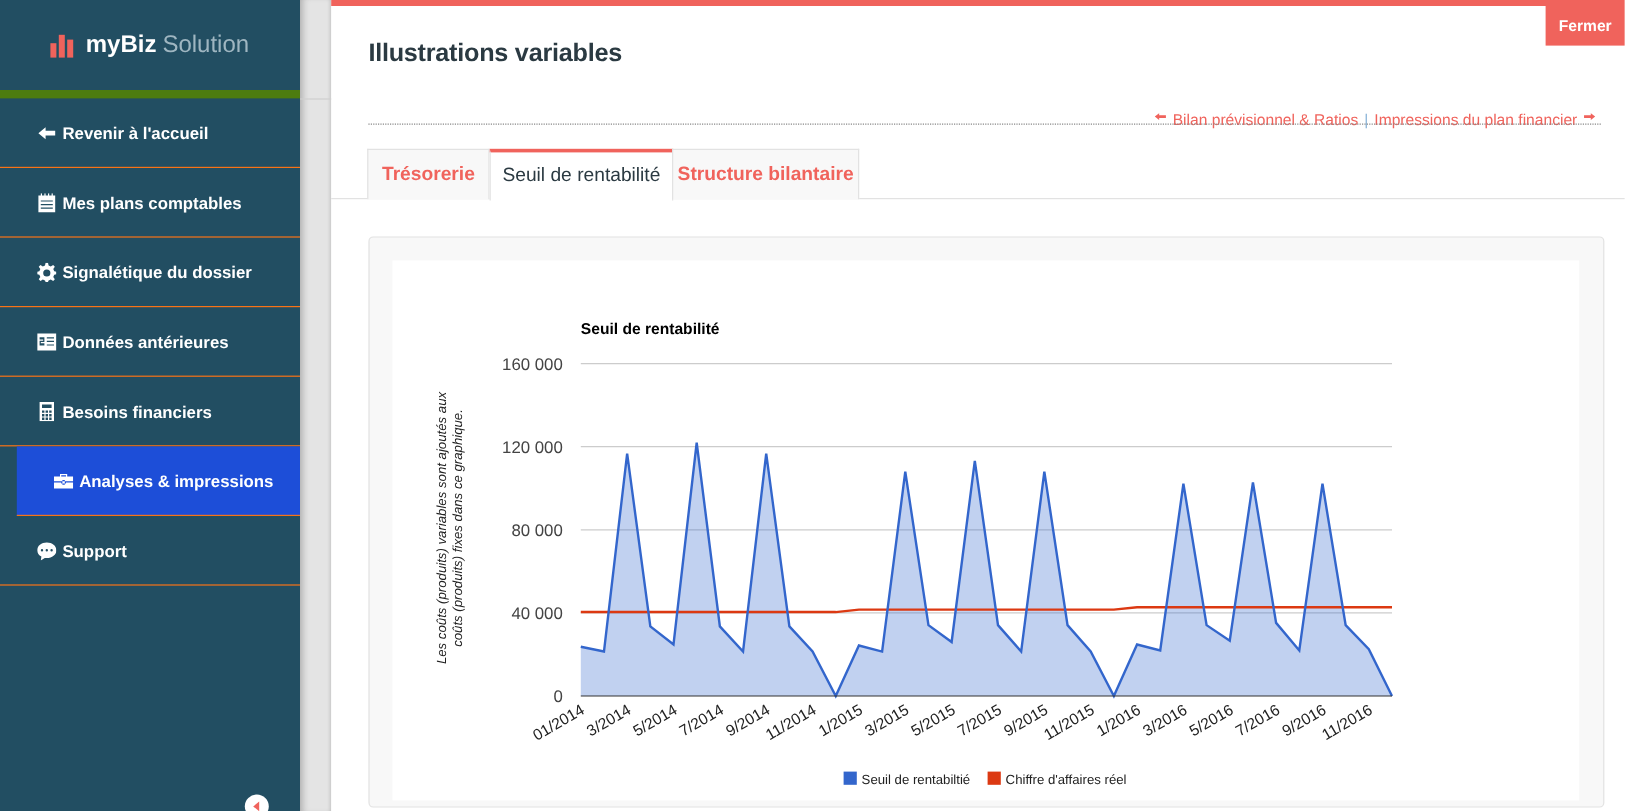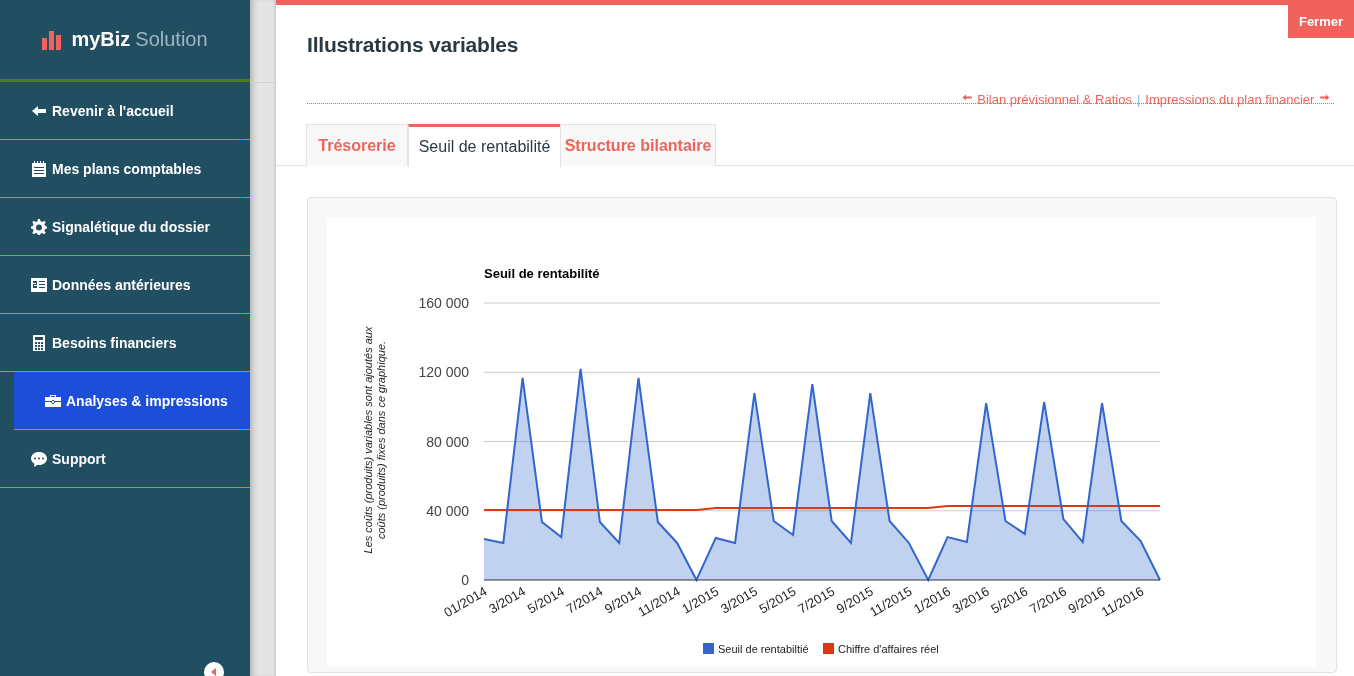--- a/index.html
+++ b/index.html
@@ -1,21 +1,21 @@
 <!DOCTYPE html>
 <html><head>
 <meta charset="utf-8">
 <style>
   * { box-sizing: border-box; margin: 0; padding: 0; }
   html, body { width: 1354px; height: 676px; overflow: hidden; background: #fff; }
   body { font-family: "Liberation Sans", sans-serif; position: relative; }
 
   
   #sidebar { position: absolute; left: 0; top: 0; width: 250px; height: 676px; background: #224e62; color: #fff; }
-  #brand { height: 82px; display: flex; align-items: center; justify-content: center; border-bottom: 3px solid #4d7c0f; }
+  #brand { height: 82px; display: flex; align-items: center; justify-content: center; border-bottom: 7px solid #4d7c0f; }
   #brand .logo-bars { display: flex; align-items: flex-end; gap: 2px; margin-right: 10px; height: 20px; }
   #brand .logo-bars span { display: block; width: 5px; background: #f0635c; }
   #brand .b1 { height: 12px; } #brand .b2 { height: 19px; } #brand .b3 { height: 15px; }
   #brand .brand-strong { font-weight: bold; font-size: 20px; color: #fff; margin-right: 5px; }
   #brand .brand-light { font-size: 20px; color: #9fb6c1; }
   .nav-item { height: 58px; display: flex; align-items: center; padding-left: 30px; border-bottom: 1px solid #f97316; font-weight: bold; font-size: 14px; cursor: pointer; }
   .nav-item.active { background: #1d4ed8; margin-left: 14px; }
   .nav-item .icon { width: 17px; height: 16px; margin-right: 5px; display: inline-flex; align-items: center; justify-content: center; }
   .nav-item svg { width: 16px; height: 16px; fill: #fff; }
   #collapse-toggle { position: absolute; left: 204px; top: 662px; width: 20px; height: 20px; border-radius: 50%; background: #fff; display: flex; align-items: center; justify-content: center; }

